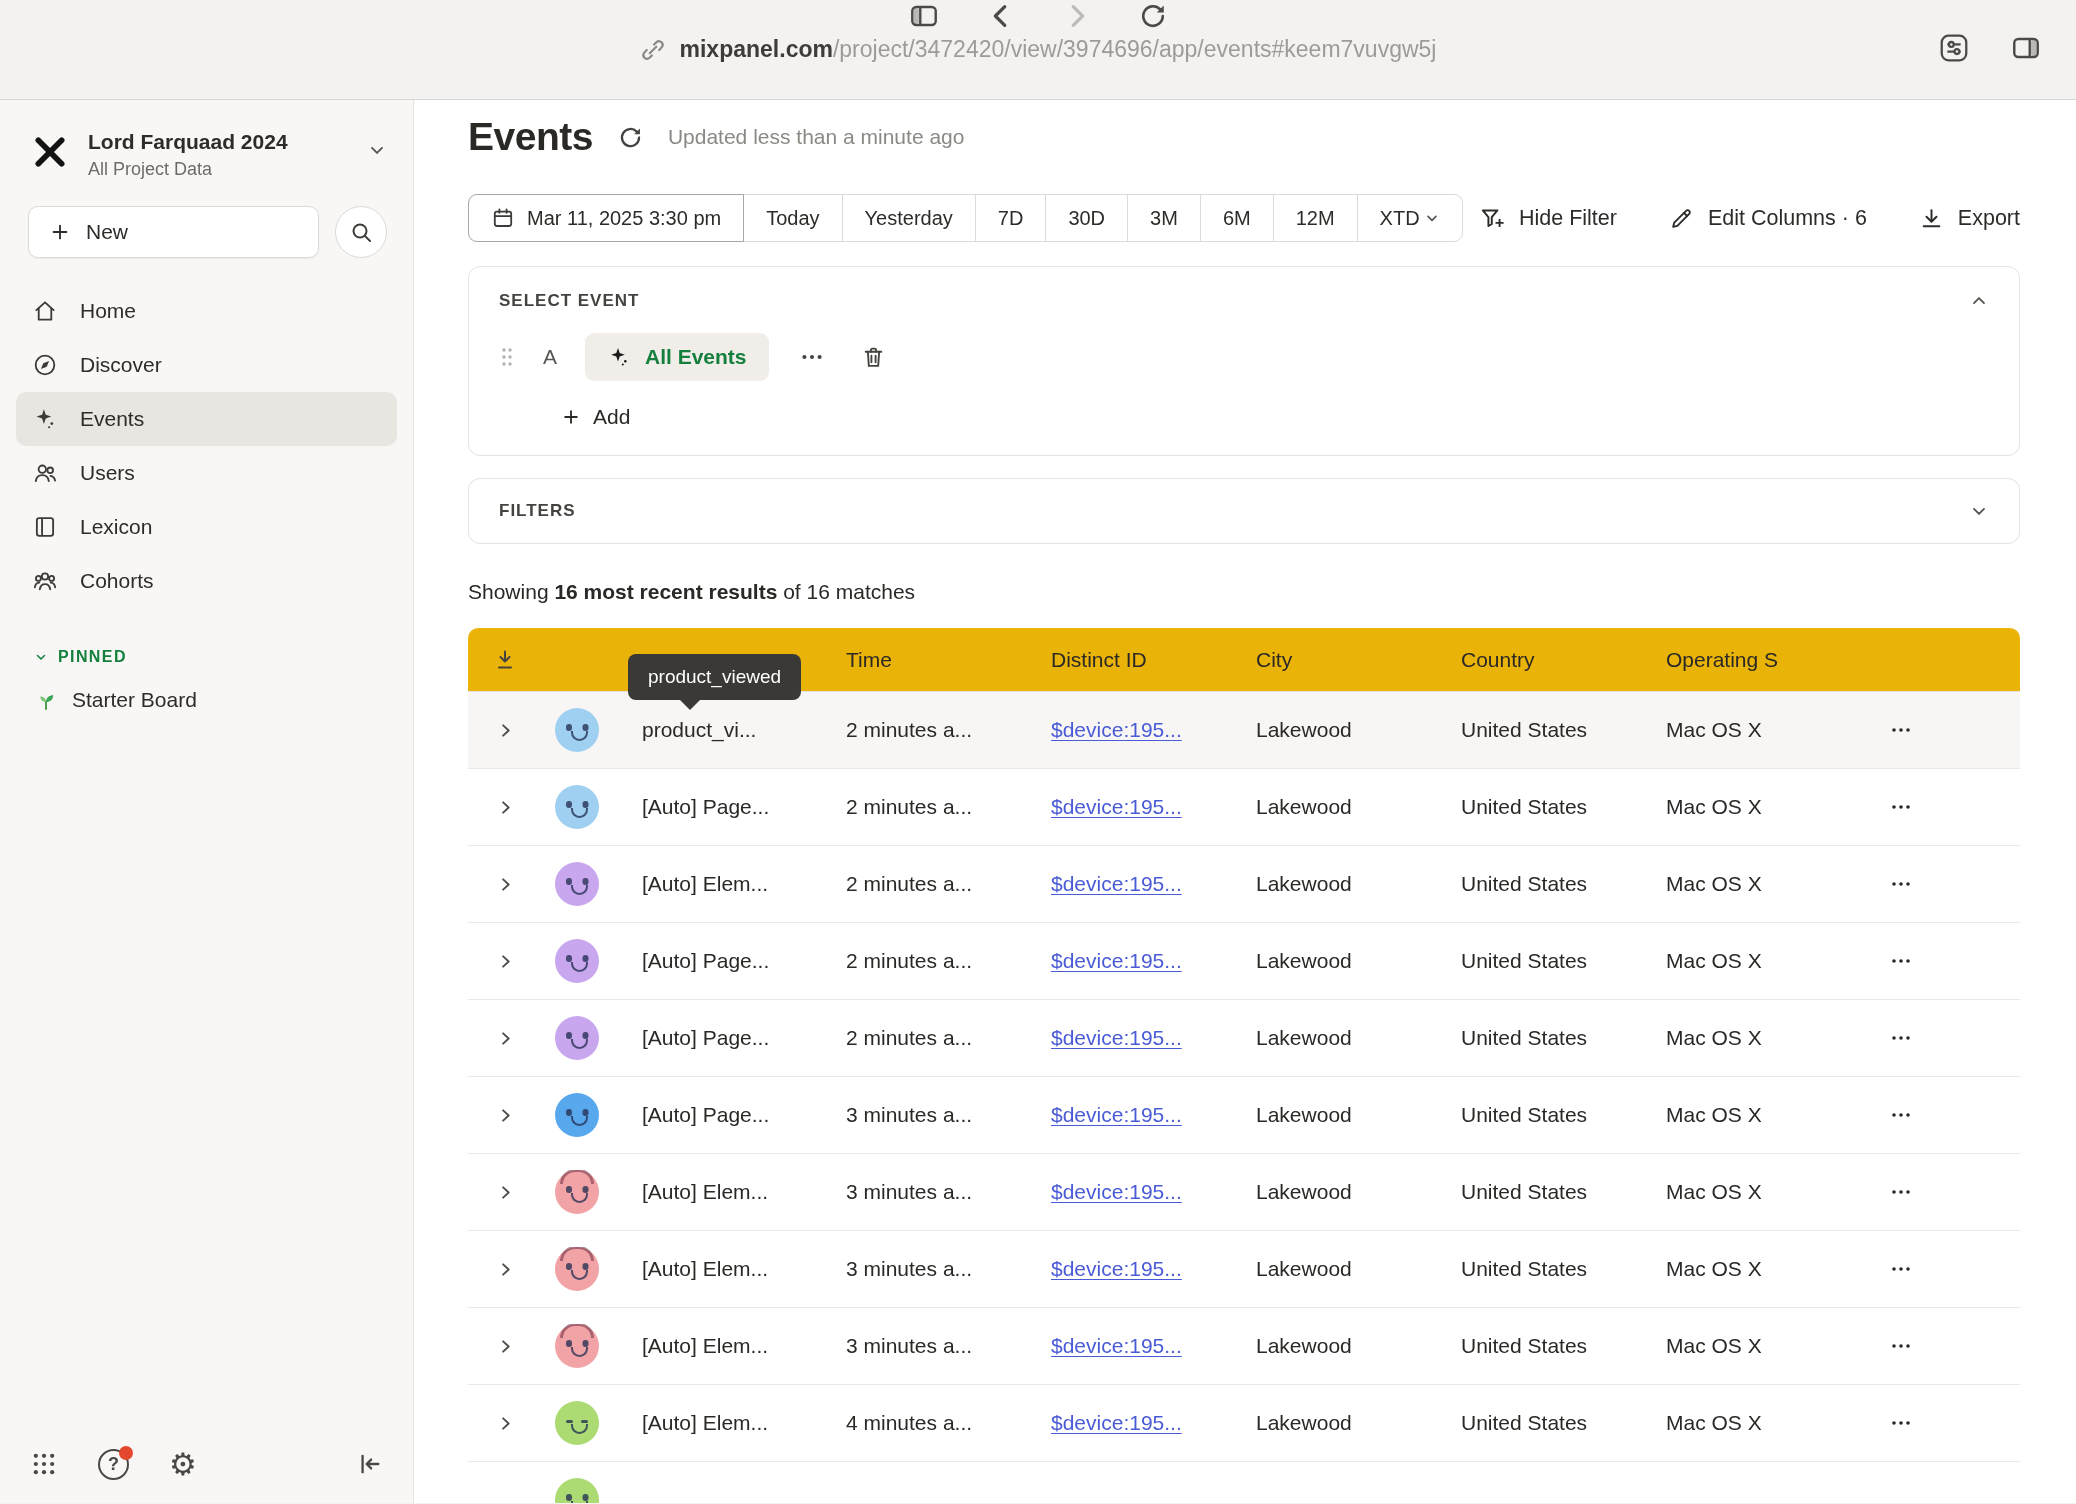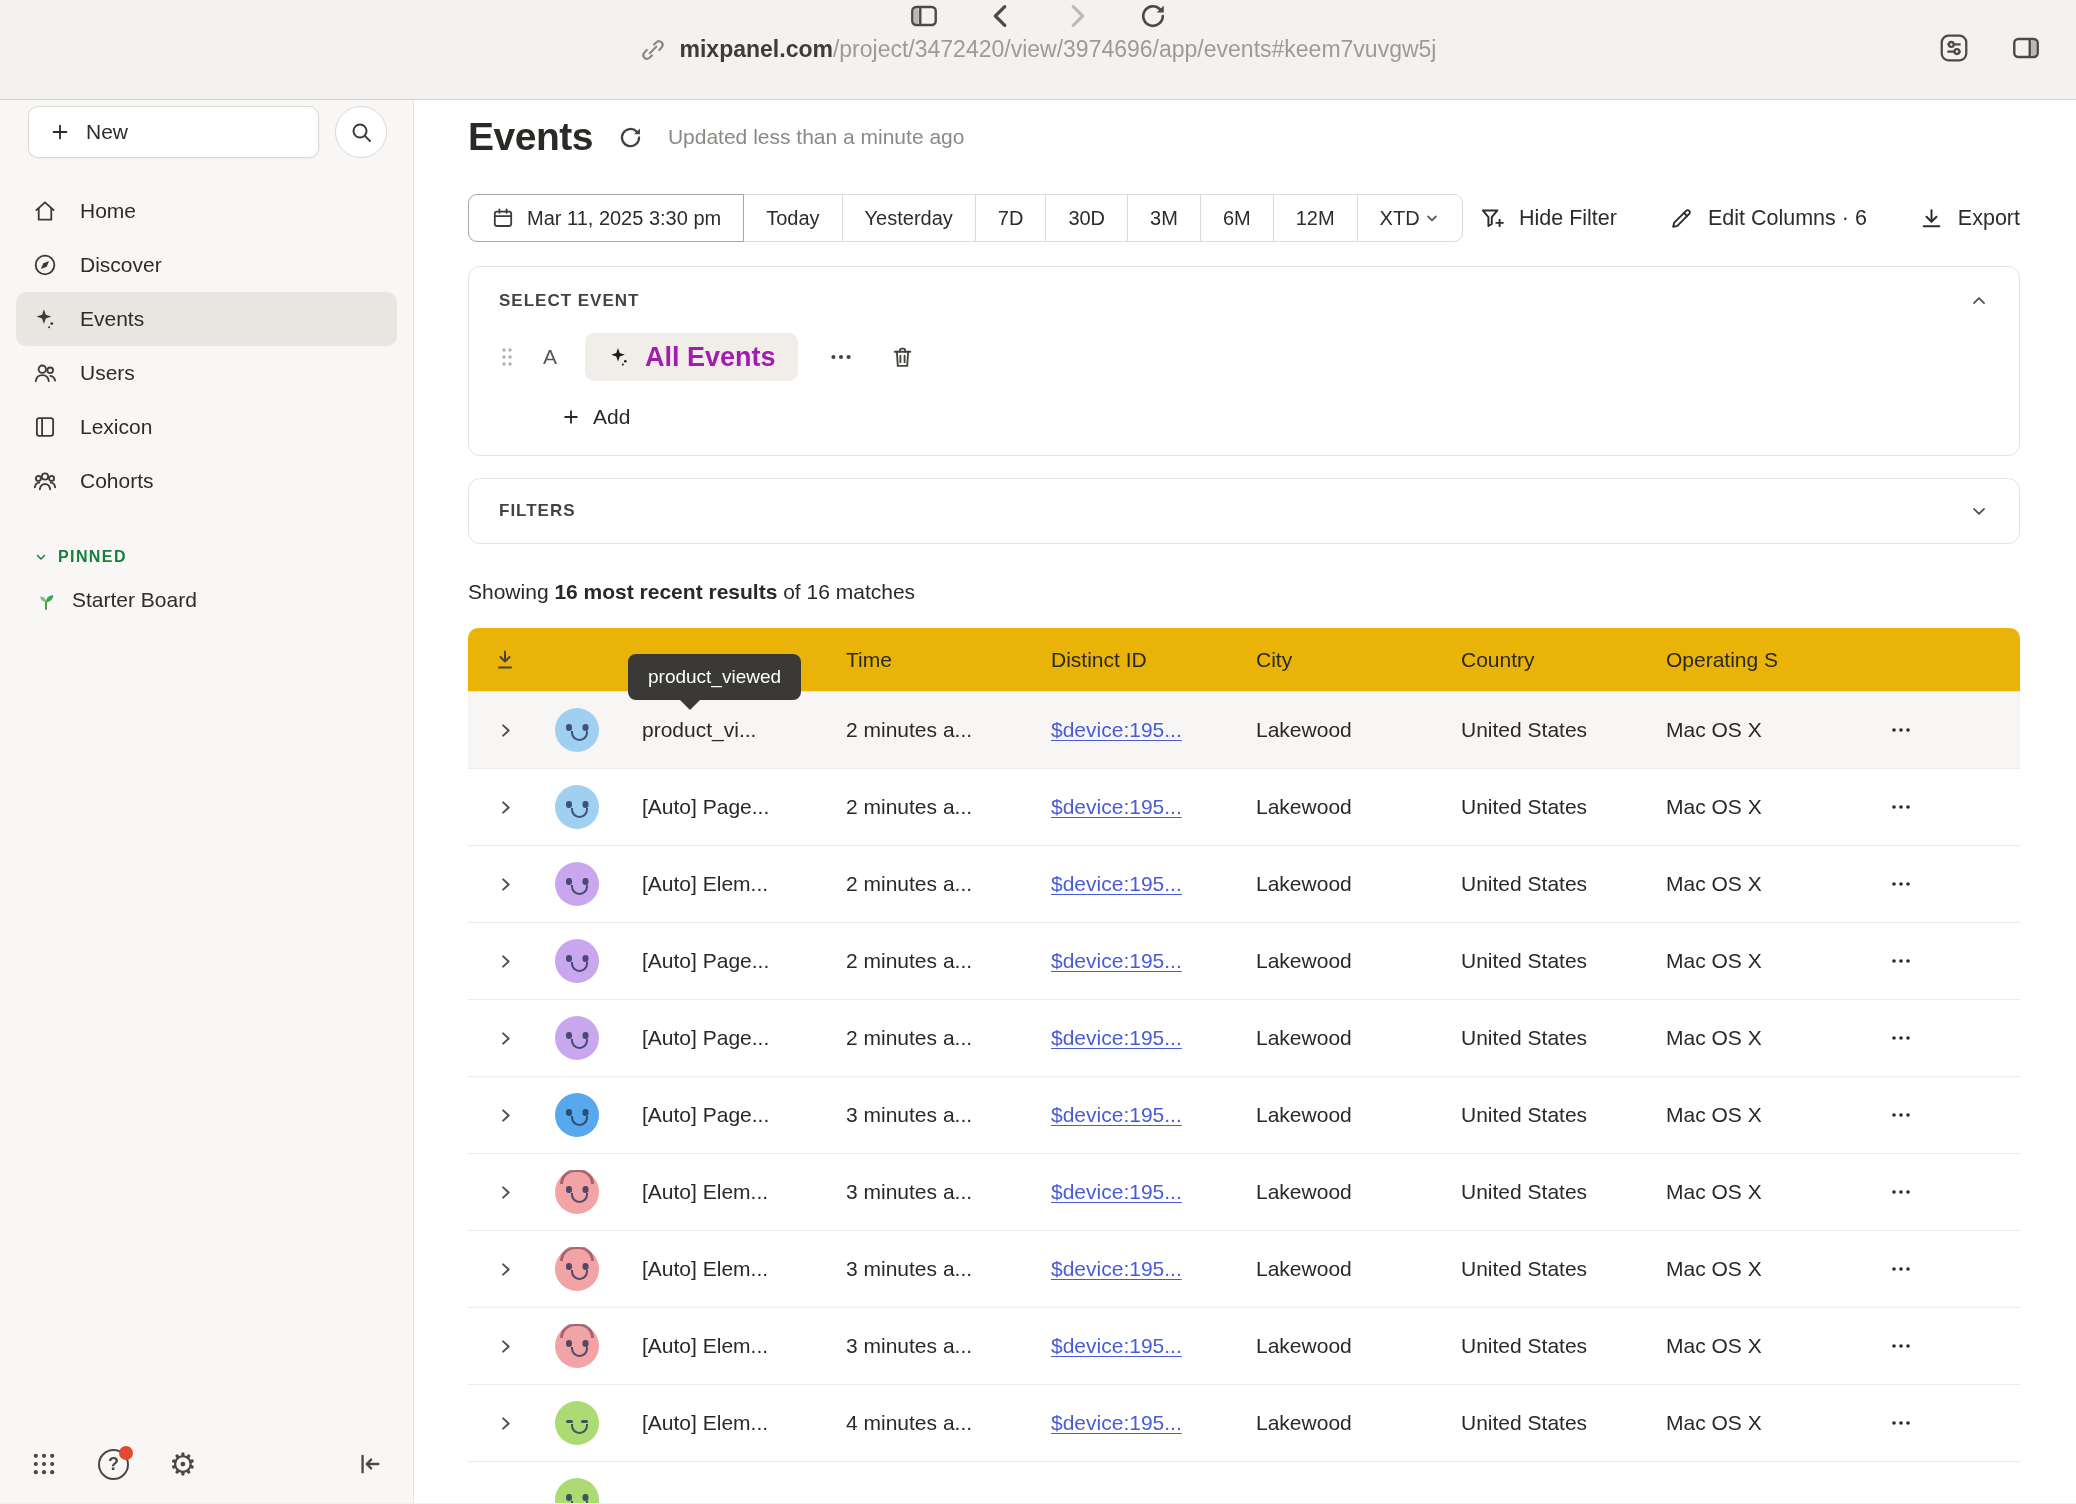--- a/index.html
+++ b/index.html
@@ -60,21 +60,21 @@
   .action-btn svg { color:#2e2c29; }
 
   .card { border:1px solid #e5e3df; border-radius:12px; margin-top:24px; }
   .select-card { padding:24px 30px 26px; }
   .card-head { display:flex; align-items:center; justify-content:space-between; }
   .card-title { font-size:17px; font-weight:700; letter-spacing:1px; color:#45433f; }
   .chev-btn { color:#55534f; cursor:pointer; }
   .event-row { display:flex; align-items:center; gap:24px; margin-top:22px; }
   .drag-handle { color:#b3b1ad; cursor:grab; }
   .row-letter { font-size:21px; color:#595752; width:22px; text-align:center; }
-  .chip { display:flex; align-items:center; gap:14px; background:#f1eeea; border:none; border-radius:9px; height:48px; padding:0 22px; font-size:27px; font-weight:700; color:#a21caf; cursor:pointer; font-family:inherit; }
+  .chip { display:flex; align-items:center; gap:14px; background:#f1eeea; border:none; border-radius:9px; height:48px; padding:0 22px; font-size:21px; font-weight:700; color:#15803d; cursor:pointer; font-family:inherit; }
   .icon-btn { background:none; border:none; color:#45433f; cursor:pointer; padding:6px; }
   .add-btn { display:flex; align-items:center; gap:12px; margin-top:24px; margin-left:62px; font-size:21px; font-weight:500; color:#2b2926; background:none; border:none; cursor:pointer; font-family:inherit; }
 
   .filters-card { height:66px; display:flex; align-items:center; justify-content:space-between; padding:12px 30px; margin-top:22px; }
 
   .showing { margin-top:36px; font-size:21px; color:#2b2926; }
 
   
   .table-wrap { margin-top:24px; position:relative; --cols:74px 70px 234px 205px 205px 205px 205px 215px 1fr; }
   .thead { display:grid; grid-template-columns:var(--cols); align-items:center; height:64px; background:#eab308; border-radius:10px 10px 0 0; border-bottom:1px solid #e5e3e0; font-size:21px; font-weight:500; color:#2b2926; }
@@ -152,20 +152,37 @@
           <path d="M14.8 5.2v13.6"></path>
           <rect x="15.8" y="6.2" width="4" height="11.6" rx="1.4" fill="currentColor" stroke="none" opacity=".35"></rect>
         </svg>
     </span>
   </div>
 </div>
 
 <div class="app">
 
   <aside>
+    <div class="workspace">
+      <span class="logo">
+        <svg width="40" height="40" viewBox="0 0 24 24" fill="none" stroke="currentColor" stroke-width="3.4" stroke-linecap="round">
+            <path d="M5 5l14 14"></path>
+            <path d="M19 5L5 19"></path>
+          </svg>
+      </span>
+      <span>
+        <div class="ws-name">Lord Farquaad 2024</div>
+        <div class="ws-sub">All Project Data</div>
+      </span>
+      <span class="ws-chevron">
+        <svg width="20" height="20" viewBox="0 0 24 24" fill="none" stroke="currentColor" stroke-width="2.2" stroke-linecap="round" stroke-linejoin="round">
+            <path d="M6 9.5l6 6 6-6"></path>
+          </svg>
+      </span>
+    </div>
 
     <div class="new-row">
       <button class="new-btn">
         <svg width="22" height="22" viewBox="0 0 24 24" fill="none" stroke="#2e2c29" stroke-width="2" stroke-linecap="round">
             <path d="M12 5v14M5 12h14"></path>
           </svg>
         <span>New</span>
       </button>
       <button class="search-btn">
         <svg width="24" height="24" viewBox="0 0 24 24" fill="none" stroke="currentColor" stroke-width="2" stroke-linecap="round">

